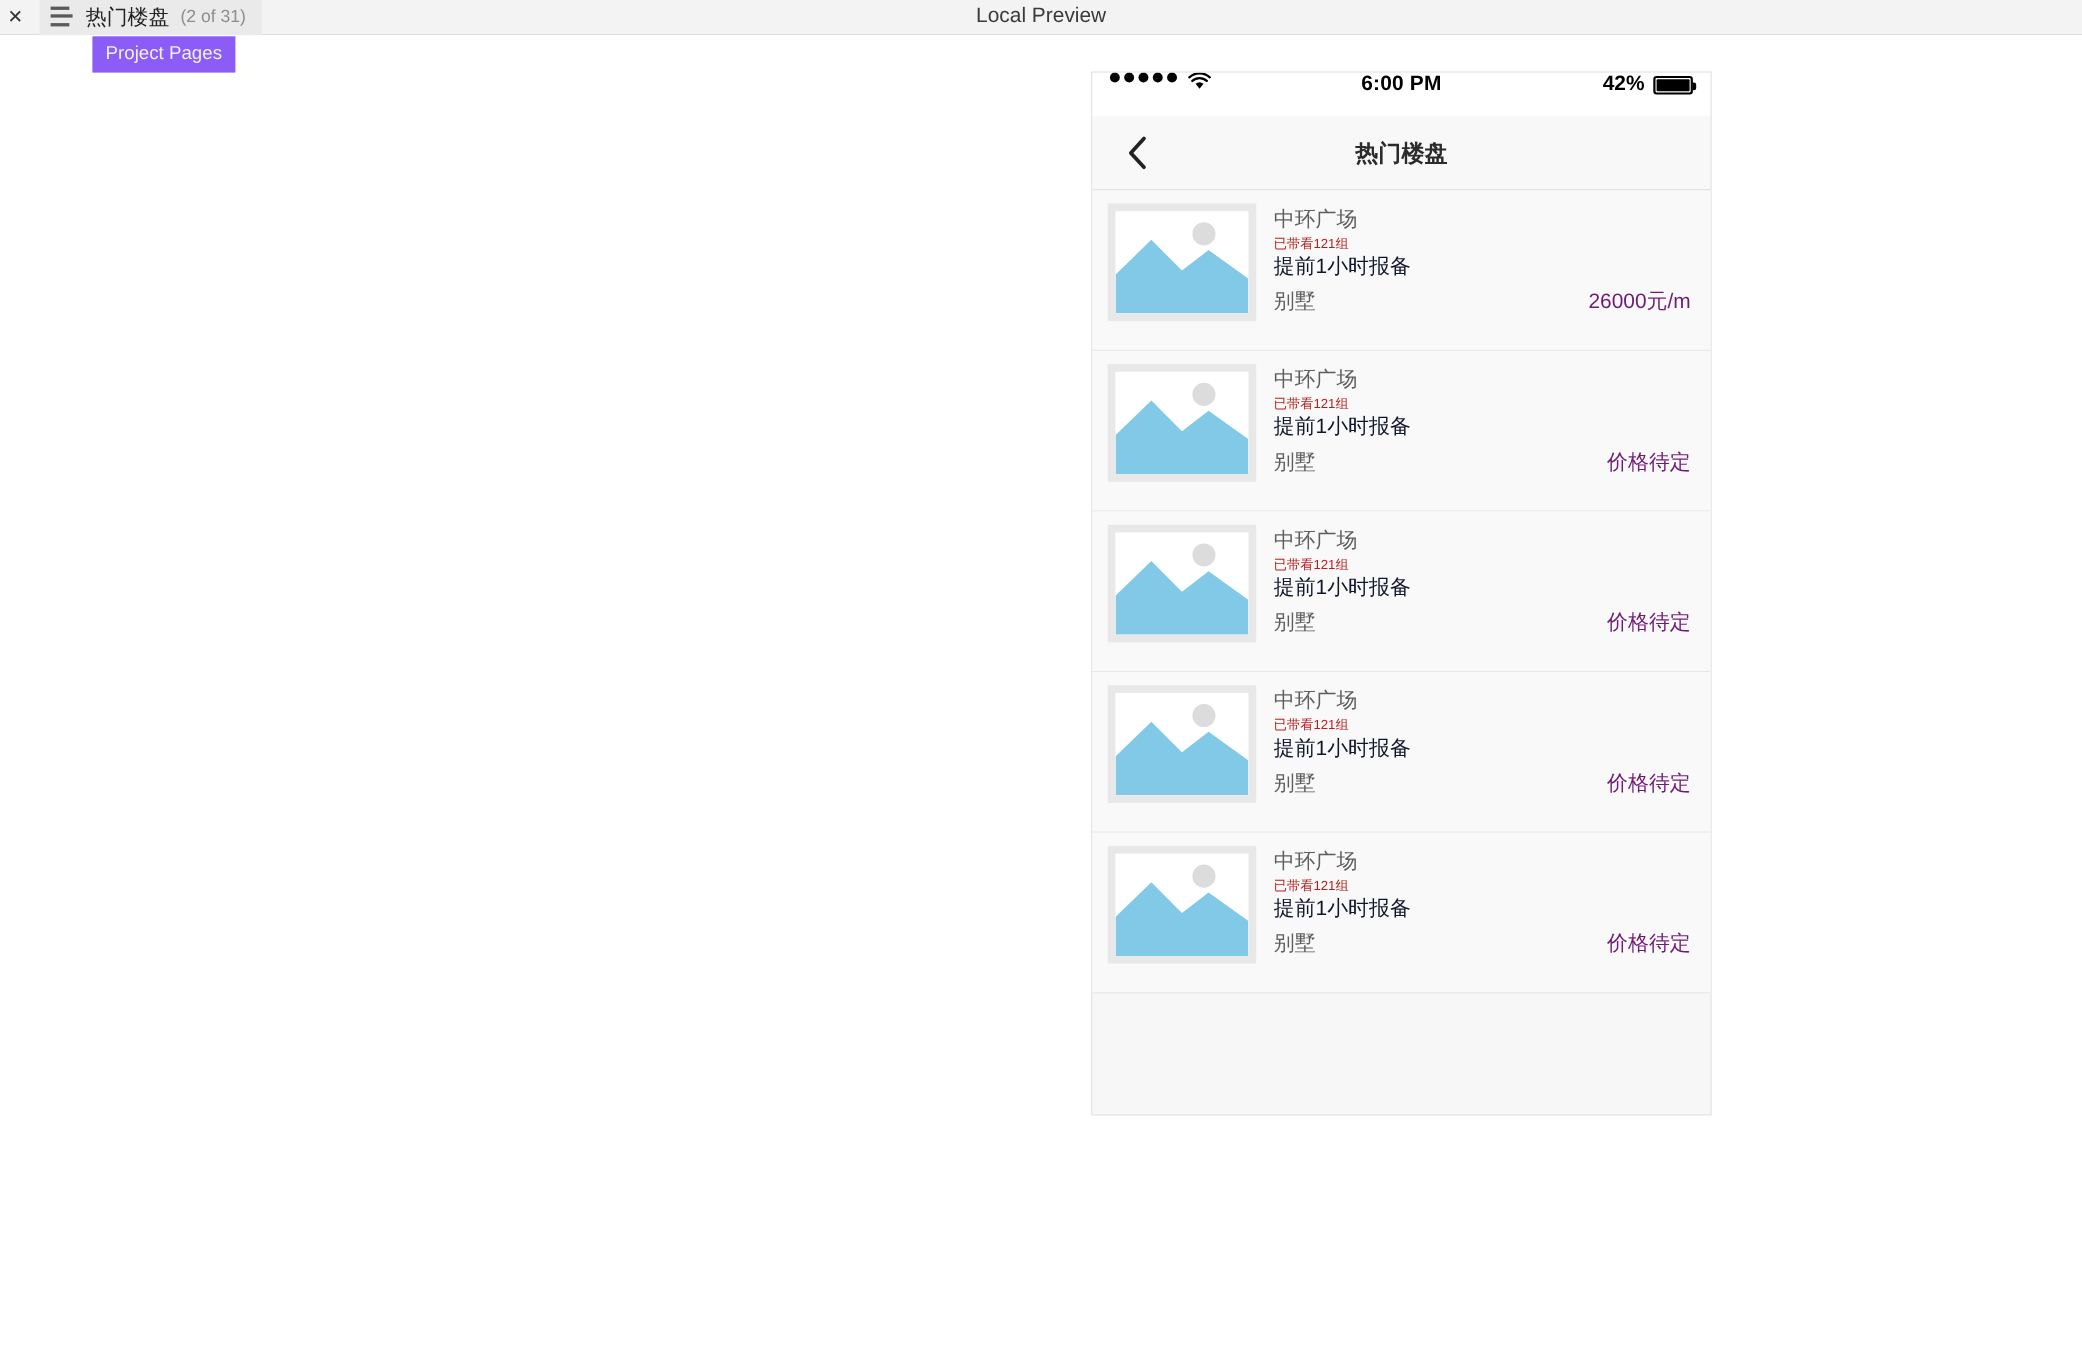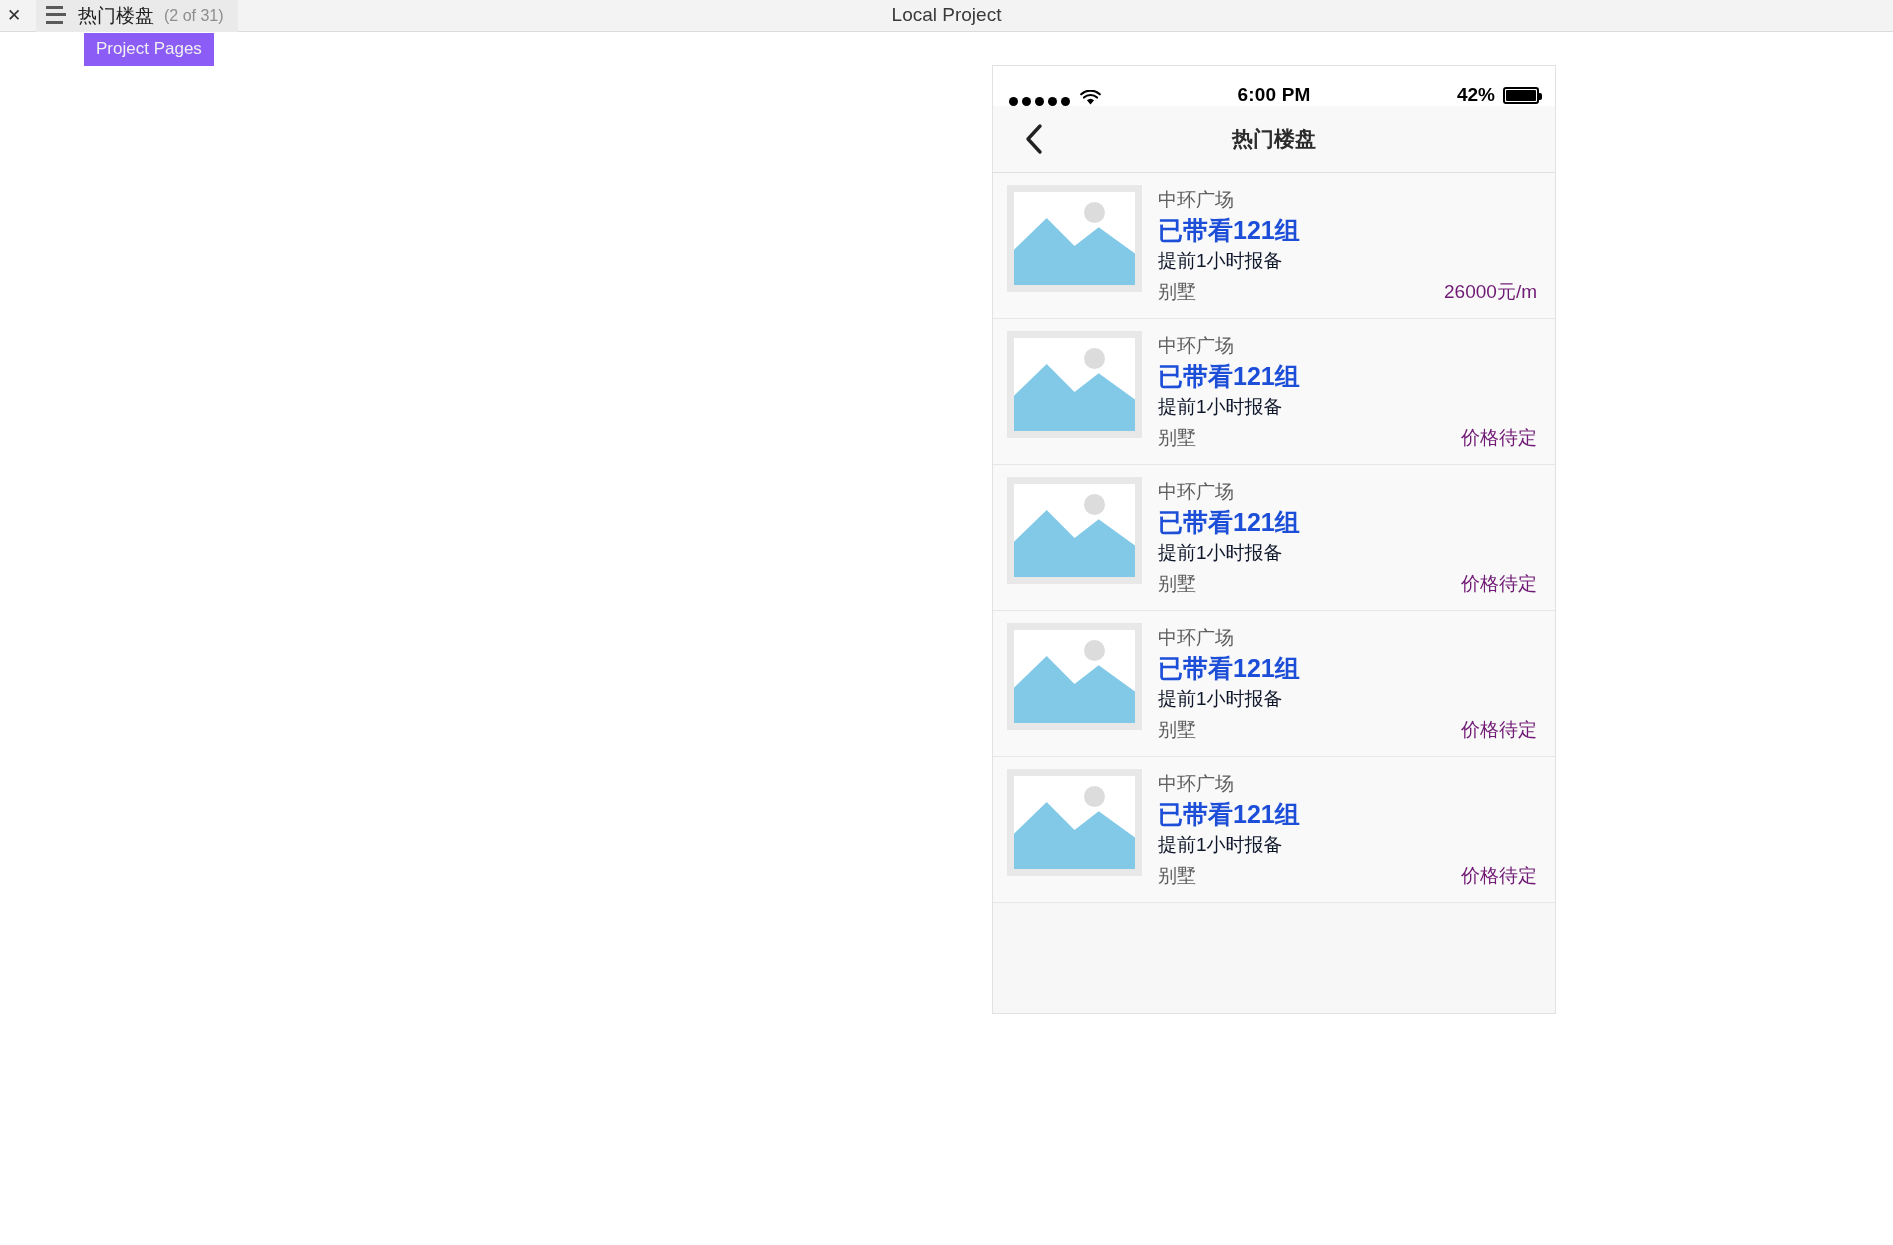--- a/index.html
+++ b/index.html
@@ -111,21 +111,21 @@
     background: #f7f7f7;
     border: 1px solid #e2e2e2;
     overflow: hidden;
   }
 
   
   #status-bar {
     height: 40px;
     background: #ffffff;
     display: flex;
-    align-items: flex-end;
+    align-items: flex-start;
     padding: 0 16px;
     position: relative;
   }
   #signal-dots {
     display: flex;
     gap: 4px;
     align-items: center;
   }
   #signal-dots span {
     width: 9px; height: 9px;
@@ -247,24 +247,23 @@
     flex-direction: column;
     min-width: 0;
     padding-top: 2px;
   }
   .row-name {
     font-size: 19px;
     color: #5e5e5e;
     line-height: 1.38;
   }
   .row-visits {
-    font-size: 25px;
-    color: #1d4ed8;
+    font-size: 12px;
+    color: #b91c1c;
     line-height: 1.38;
-    font-weight: bold;
   }
   .row-notice {
     font-size: 19px;
     color: #0f172a;
     line-height: 1.38;
   }
   .row-footer {
     display: flex;
     justify-content: space-between;
     align-items: baseline;
@@ -288,21 +287,21 @@
   <div id="tab-chip">
     <span id="hamburger-icon">
       <i></i>
         <i></i>
         <i></i>
     </span>
     <span id="tab-title">热门楼盘</span>
     <span id="tab-counter">(2 of 31)</span>
   </div>
 
-  <div id="preview-label">Local Project</div>
+  <div id="preview-label">Local Preview</div>
 </div>
 
 <div id="tooltip">Project Pages</div>
 
 <div id="canvas">
 
   <div id="phone-panel">
 
     <div id="status-bar">
       <div id="signal-dots">

